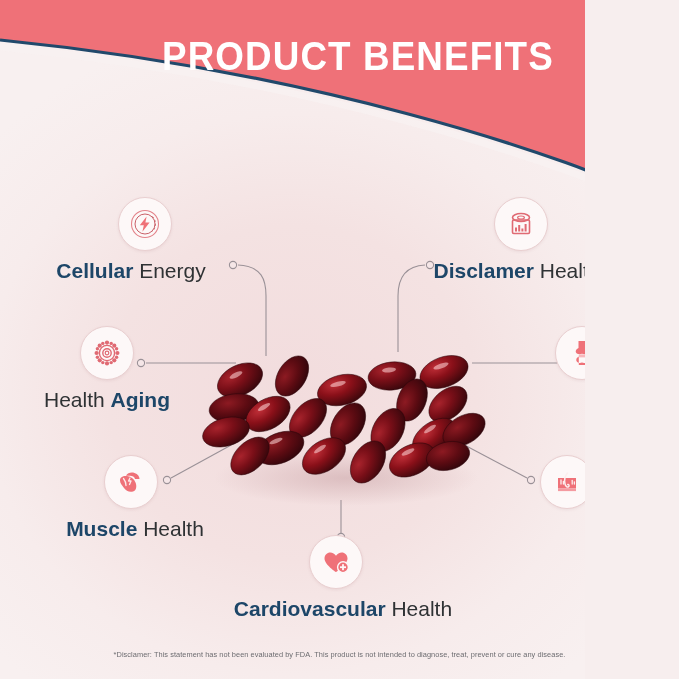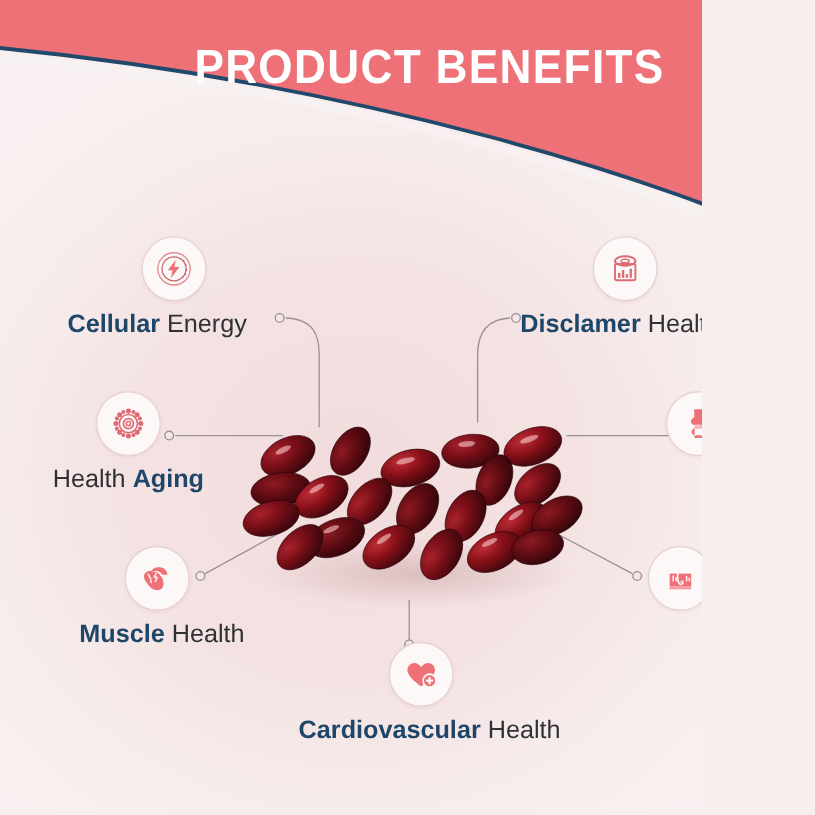--- a/index.html
+++ b/index.html
@@ -63,21 +63,21 @@
   #n-metabolic{left:404px;top:197px;width:226px;}
   #n-metabolic .icon-circle{margin-left:90px;}
   #n-aging{left:4px;top:326px;width:206px;}
   #n-aging .icon-circle{margin-left:76px;}
   #n-bone{left:497px;top:326px;width:170px;}
   #n-bone .icon-circle{margin-left:58px;}
   #n-muscle{left:38px;top:455px;width:194px;}
   #n-muscle .icon-circle{margin-left:66px;}
   #n-skin{left:492px;top:455px;width:166px;}
   #n-skin .icon-circle{margin-left:48px;}
-  #n-cardio{left:224px;top:535px;width:268px;}
+  #n-cardio{left:209px;top:535px;width:268px;}
   #n-cardio .icon-circle{margin-left:100px;}
 
   
   .disclaimer{
     position:absolute;left:0;top:650px;width:679px;
     text-align:center;
     font-size:7.4px;
     color:#6c6c70;
     letter-spacing:.05px;
     font-family:"Liberation Sans", sans-serif;
@@ -299,14 +299,15 @@
           <rect x="23.1" y="19.2" width="1.8" height="6"></rect>
           <rect x="21" y="21.3" width="6" height="1.8"></rect>
         </g>
       </svg>
     </div>
     <div class="benefit-label">
       <span class="b-strong">Cardiovascular</span><span class="b-plain"> Health</span>
     </div>
   </div>
 
+  <div class="disclaimer">*Disclamer: This statement has not been evaluated by FDA. This product is not intended to diagnose, treat, prevent or cure any disease.</div>
 
 </div>
 
 </body></html>

